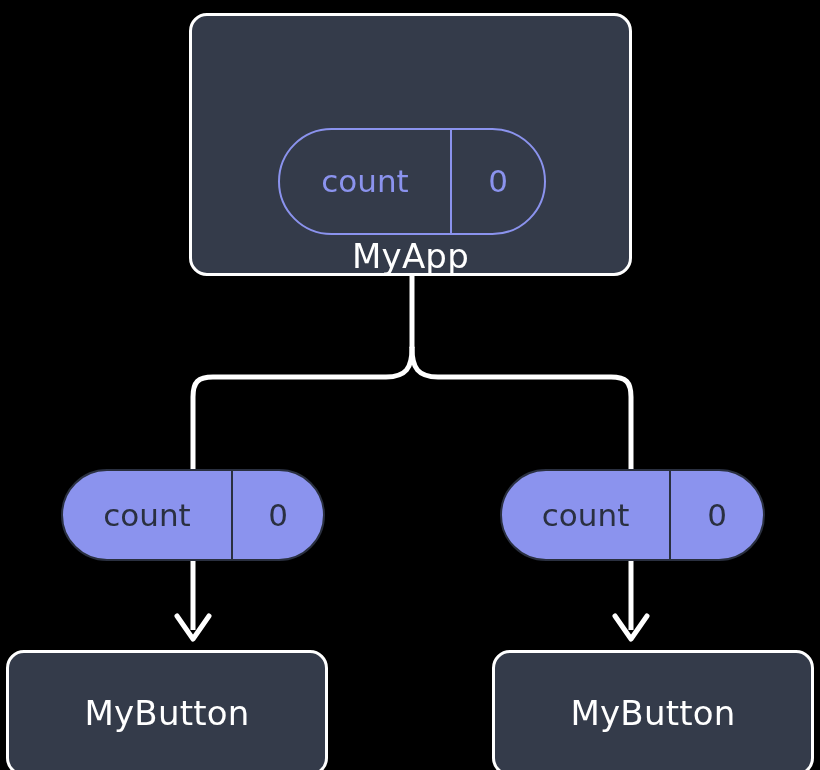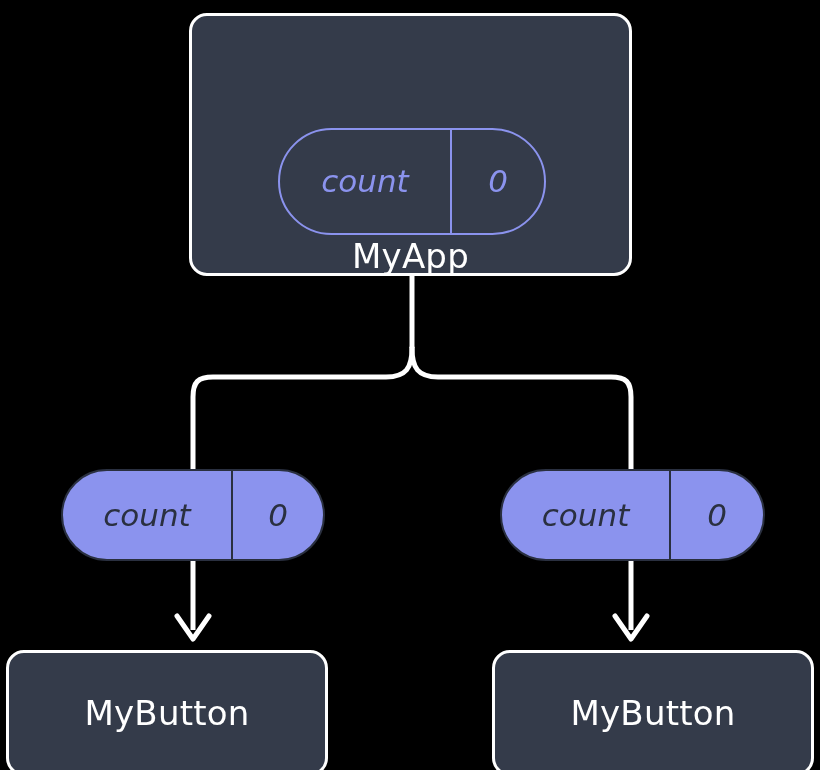--- a/index.html
+++ b/index.html
@@ -83,21 +83,20 @@
     z-index: 3;
     overflow: hidden;
   }
   .pill-key, .pill-val {
     display: flex;
     align-items: center;
     justify-content: center;
     font-size: 31px;
     line-height: 1;
     white-space: nowrap;
-    font-style: italic;
   }
 
   
   .pill-outline {
     background: transparent;
     border: 2px solid #8b93ee;
   }
   .pill-outline .pill-key,
   .pill-outline .pill-val {
     color: #8b93ee;

